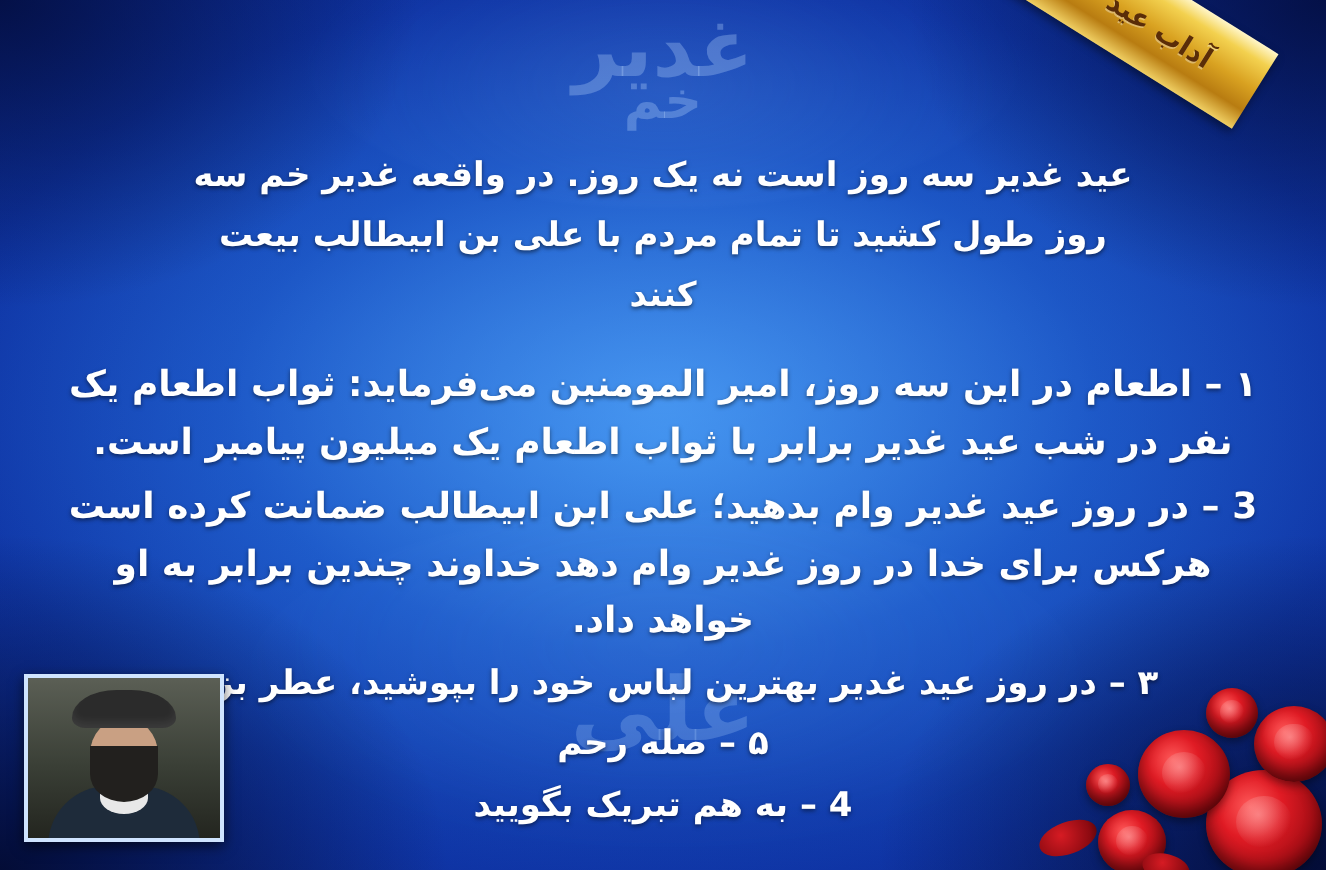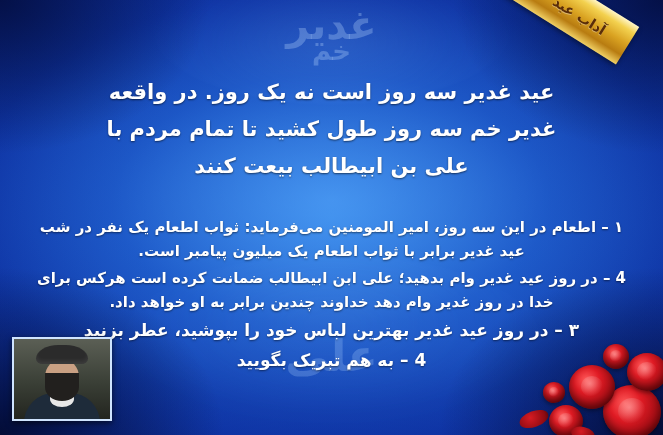--- a/index.html
+++ b/index.html
@@ -75,40 +75,40 @@
     position: absolute;
     top: 74px;
     left: 0; right: 0;
     padding: 0 28px;
     text-align: center;
     direction: rtl;
   }
   .headline {
     color: #ffffff;
     font-weight: bold;
-    font-size: 21px;
+    font-size: 17px;
     line-height: 1.75;
     text-shadow: 0 1px 2px rgba(0,0,0,0.55);
-    margin-bottom: 31px;
+    margin-bottom: 16px;
     padding: 0 62px;
   }
   .rules {
     margin-top: 4px;
   }
   .rule {
     color: #ffffff;
     font-weight: bold;
     font-size: 17px;
     line-height: 1.6;
     text-shadow: 0 1px 2px rgba(0,0,0,0.5);
     margin-bottom: 3px;
     padding: 0 10px;
   }
   .rule.long {
-    font-size: 15px;
+    font-size: 18px;
     padding: 0 4px;
   }
 
   
   .ribbon {
     position: absolute;
     top: -16px;
     left: 489px;
     width: 150px;
     height: 44px;
@@ -240,22 +240,23 @@
   <div class="wm-text t1">غدیر</div>
   <div class="wm-text t2">خم</div>
   <div class="wm-text t3">علی</div>
 
   <div class="vig"></div>
 
   <div class="content">
     <div class="headline">عید غدیر سه روز است نه یک روز. در واقعه غدیر خم سه روز طول کشید تا تمام مردم با علی بن ابیطالب بیعت کنند</div>
     <div class="rules">
       <div class="rule long">۱ – اطعام در این سه روز، امیر المومنین می‌فرماید: ثواب اطعام یک نفر در شب عید غدیر برابر با ثواب اطعام یک میلیون پیامبر است.</div>
-      <div class="rule long">4 – در روز عید غدیر وام بدهید؛ علی ابن ابیطالب ضمانت کرده است هرکس برای خدا در روز غدیر وام دهد خداوند چندین برابر به او خواهد داد.</div>
+      <div class="rule long">3 – در روز عید غدیر وام بدهید؛ علی ابن ابیطالب ضمانت کرده است هرکس برای خدا در روز غدیر وام دهد خداوند چندین برابر به او خواهد داد.</div>
       <div class="rule">۳ – در روز عید غدیر بهترین لباس خود را بپوشید، عطر بزنید</div>
+      <div class="rule">۵ – صله رحم</div>
       <div class="rule">4 – به هم تبریک بگویید</div>
     </div>
   </div>
 
   <div class="ribbon">
     <span>آداب عید غدیر</span>
   </div>
 
   <div class="photo-frame">
     <div class="photo-bg"></div>

